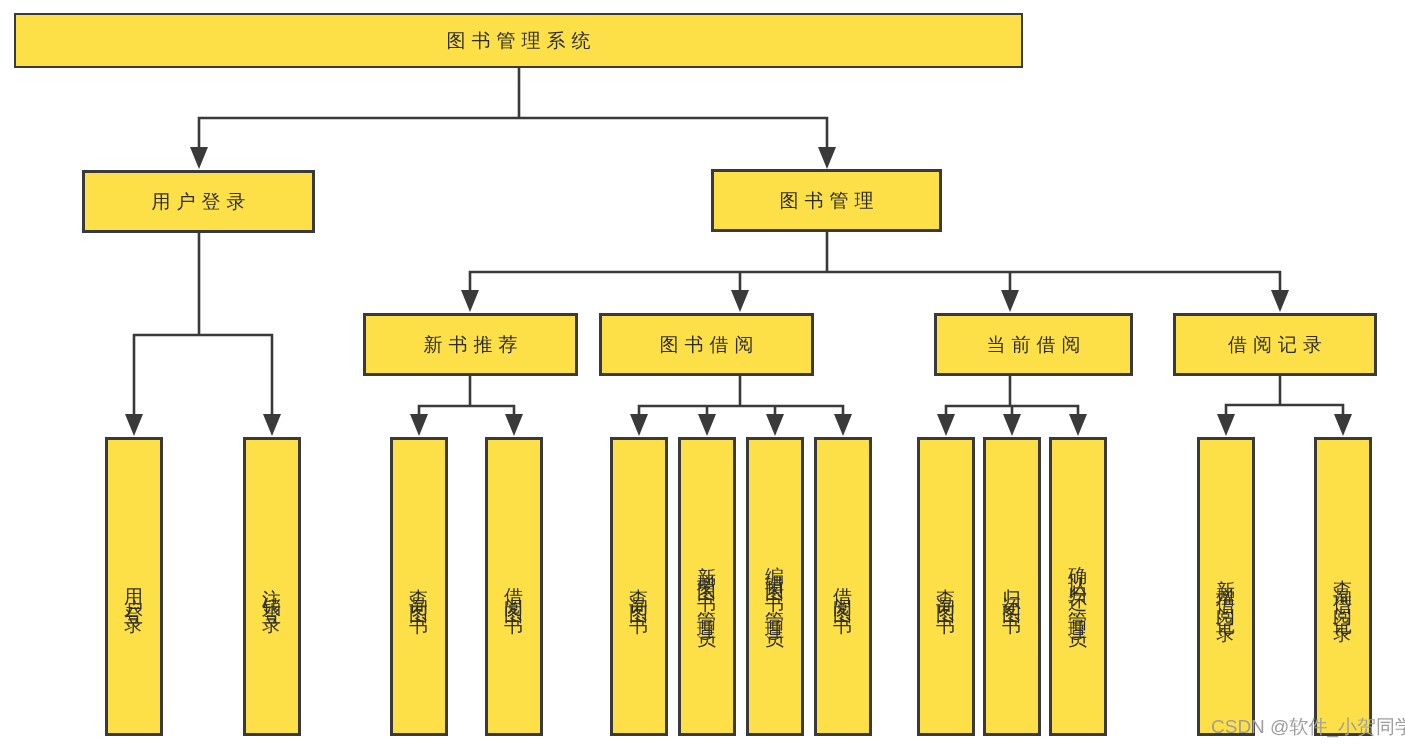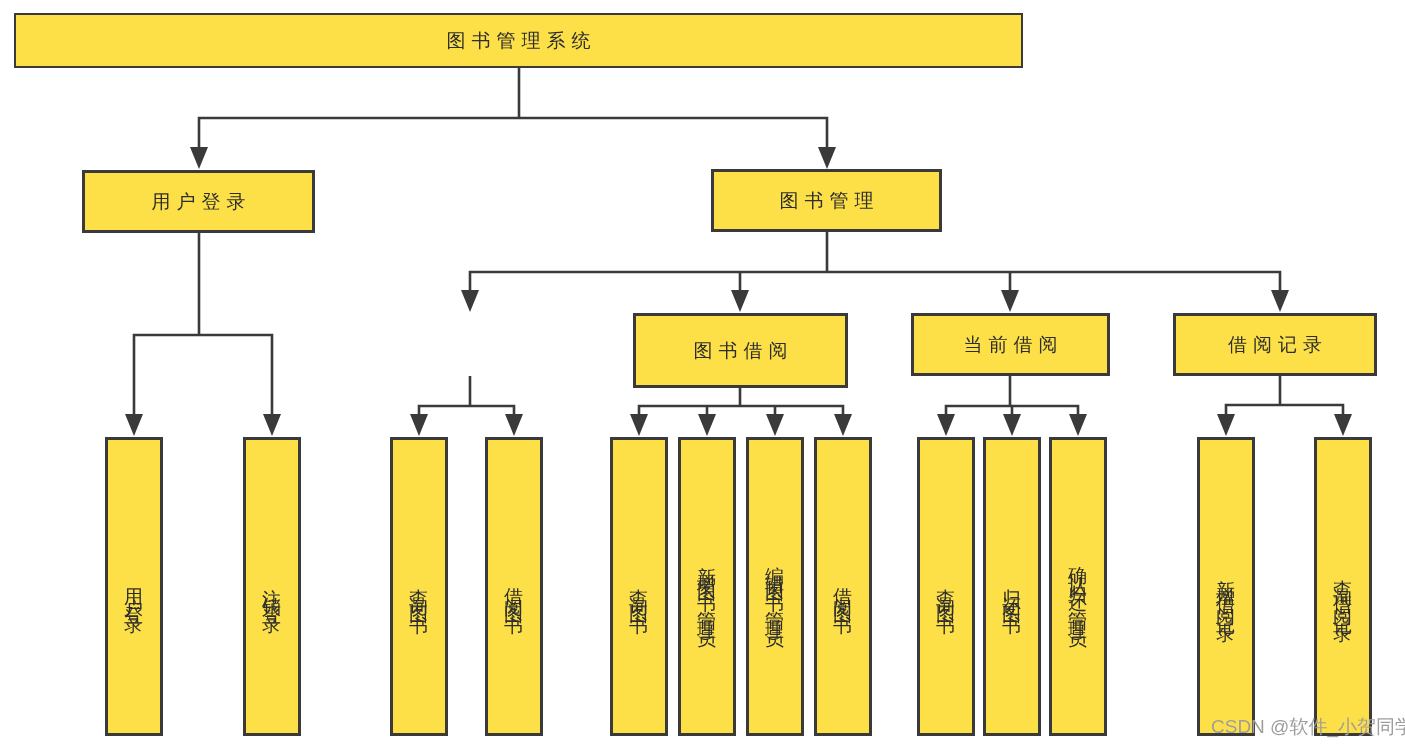--- a/index.html
+++ b/index.html
@@ -75,24 +75,27 @@
     <span>图书管理系统</span>
   </div>
 
   <div class="node h" style="left:82px;top:170px;width:233px;height:63px">
     <span>用户登录</span>
   </div>
   <div class="node h" style="left:711px;top:169px;width:231px;height:63px">
     <span>图书管理</span>
   </div>
 
-  <div class="node h" style="left:633px;top:313px;width:215px;height:75px">
+  <div class="node h" style="left:363px;top:313px;width:215px;height:63px">
+    <span>新书推荐</span>
+  </div>
+  <div class="node h" style="left:599px;top:313px;width:215px;height:63px">
     <span>图书借阅</span>
   </div>
-  <div class="node h" style="left:911px;top:313px;width:199px;height:63px">
+  <div class="node h" style="left:934px;top:313px;width:199px;height:63px">
     <span>当前借阅</span>
   </div>
   <div class="node h" style="left:1173px;top:313px;width:204px;height:63px">
     <span>借阅记录</span>
   </div>
 
   <div class="node v" style="left:105px;top:437px;width:58px;height:299px">
     <span>用户登录</span>
   </div>
   <div class="node v" style="left:243px;top:437px;width:58px;height:299px">

